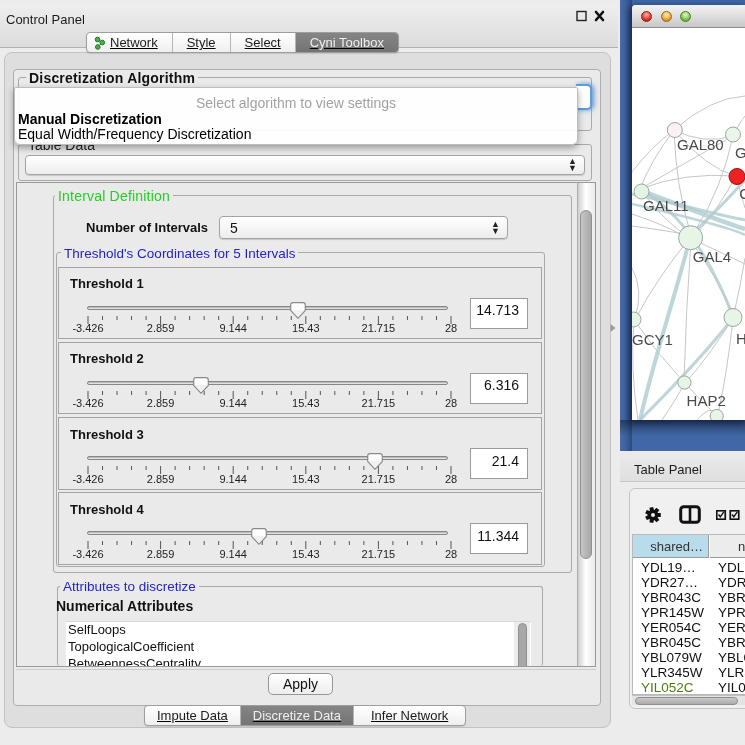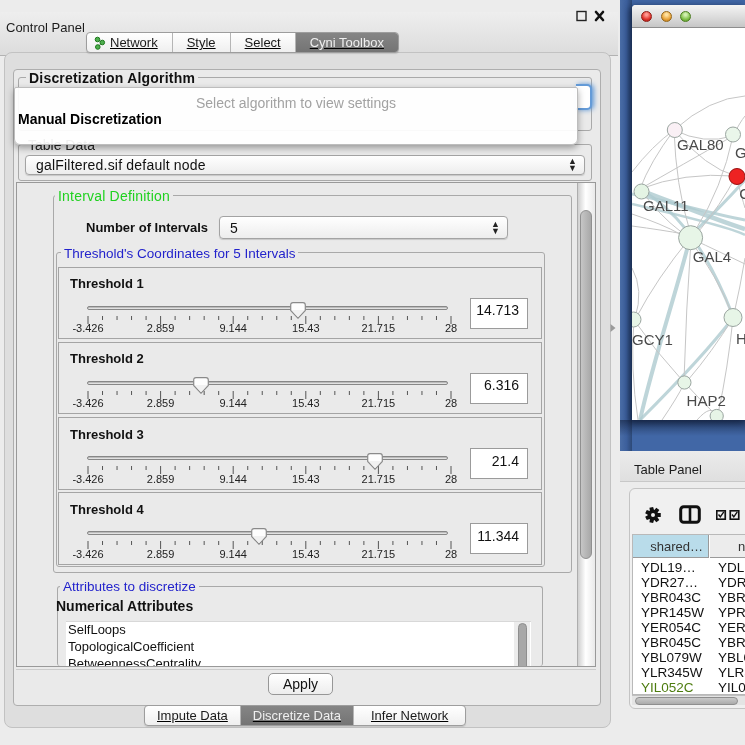--- a/index.html
+++ b/index.html
@@ -1,21 +1,21 @@
 <!DOCTYPE html>
 <html><head>
 <meta charset="utf-8">
 <style>
 * { margin:0; padding:0; box-sizing:border-box; }
 html,body { width:745px; height:745px; overflow:hidden; }
 body { font-family:"Liberation Sans", sans-serif; background:#ececec; position:relative; }
 .abs { position:absolute; }
 .bold { font-weight:bold; }
 
-#titlebar { left:0; top:12px; width:618px; height:44px;
+#titlebar { left:0; top:4px; width:618px; height:44px;
   background:linear-gradient(#eeeeee,#dcdcdc); border-bottom:1px solid #b2b2b2; }
 #titlebar .cap { left:6px; top:8px; font-size:13px; color:#1c1c1c; }
 
 .seg { display:flex; height:21px; border:1px solid #9d9d9d; border-radius:4px;
   background:linear-gradient(#ffffff,#efefef); overflow:hidden;
   box-shadow:0 1px 1px rgba(0,0,0,0.12);text-decoration:underline; }
 .seg .s { display:flex; align-items:center; justify-content:center; font-size:13px;
   color:#1a1a1a; border-right:1px solid #b5b5b5; padding:0 14px; white-space:nowrap; }
 .seg .s:last-child { border-right:none; }
 .seg .sel { background:linear-gradient(#858585,#747474); color:#efefef; }
@@ -93,21 +93,20 @@
 
 <div class="abs" id="panel"></div>
 
 <div class="gb" style="left:18px;top:77px;width:574px;height:54px;"></div>
 <div class="legend bold" style="left:26px;top:70px;color:#111;font-size:14px;letter-spacing:0.2px;">Discretization Algorithm</div>
 <div class="abs" style="left:576px;top:84px;width:16px;height:26px;background:#fff;border:2.5px solid #649bd8;border-left:none;border-radius:0 5px 5px 0;box-shadow:2px 0 5px #5e97d6;"></div>
 
 <div class="gb" style="left:18px;top:144px;width:574px;height:37px;"></div>
 <div class="legend" style="left:25px;top:137px;color:#222;font-size:14px;">Table Data</div>
 <div class="combo" style="left:25px;top:155px;width:560px;height:20px;">
-  <span class="txt">galFiltered.sif default node</span>
   <span class="arr">▲<br>▼</span>
 </div>
 
 <div class="abs" style="left:16px;top:182px;width:580px;height:485px;border:1px solid #999;background:#eaeaea;"></div>
 
 <div class="abs" style="left:577px;top:183px;width:18px;height:483px;background:linear-gradient(90deg,#cfcfcf,#ffffff 45%,#e9e9e9);border-left:1px solid #adadad;"></div>
 <div class="abs" style="left:580px;top:210px;width:12px;height:349px;background:linear-gradient(90deg,#c6c6c6,#a8a8a8);border:1px solid #909090;border-radius:6px;"></div>
 
 <div class="gb" style="left:53px;top:195px;width:519px;height:378px;"></div>
 <div class="legend" style="left:55px;top:188px;color:#1fd11f;font-size:14px;letter-spacing:0.2px;">Interval Definition</div>
@@ -322,20 +321,21 @@
 </div>
 
 <svg class="abs" style="left:609px;top:323px" width="8" height="10" viewBox="0 0 8 10">
     <path d="M1.5 1 L6.5 5 L1.5 9 Z" fill="#9a9a9a"></path>
   </svg>
 <div class="abs" style="left:16px;top:669px;width:580px;height:1px;background:#cccccc;"></div>
 
 <div class="abs" id="popup">
   <div style="position:absolute;left:0;top:7px;width:100%;text-align:center;font-size:14px;color:#a2a2a2;">Select algorithm to view settings</div>
   <div style="position:absolute;left:3px;top:23px;font-size:14px;font-weight:bold;color:#000;">Manual Discretization</div>
+  <div style="position:absolute;left:3px;top:38px;font-size:14px;color:#000;">Equal Width/Frequency Discretization</div>
 </div>
 
 <div class="abs" id="bluezone">
   <div style="position:absolute;left:0;top:0;width:12px;height:451px;background:linear-gradient(90deg,#4a6da6 0%,#3c5f9c 55%,#2d4977 100%);"></div>
   <div style="position:absolute;left:0;top:420px;width:125px;height:16px;background:linear-gradient(rgba(20,32,58,0.6),rgba(20,32,58,0));"></div>
   <div id="netwin">
     <svg style="position:absolute;left:0;top:22.5px;" width="113" height="392" viewBox="0 0 113 392" id="netsvg">
         <path d="M0,166 C40,174 80,186 113,192" stroke="#aecbd0" stroke-width="3" fill="none" opacity="0.8"></path>
         <path d="M8,162 C50,178 90,194 113,201" stroke="#aecbd0" stroke-width="4.5" fill="none" opacity="0.8"></path>
         <path d="M8,161 C40,180 70,210 101,288" stroke="#aecbd0" stroke-width="3" fill="none" opacity="0.8"></path>

